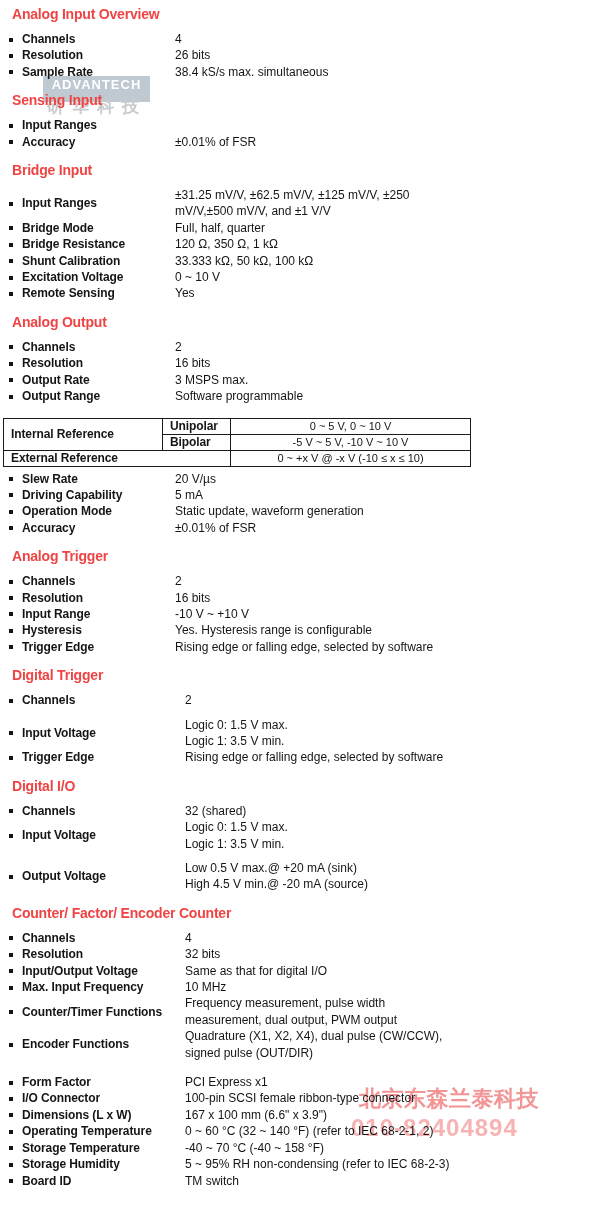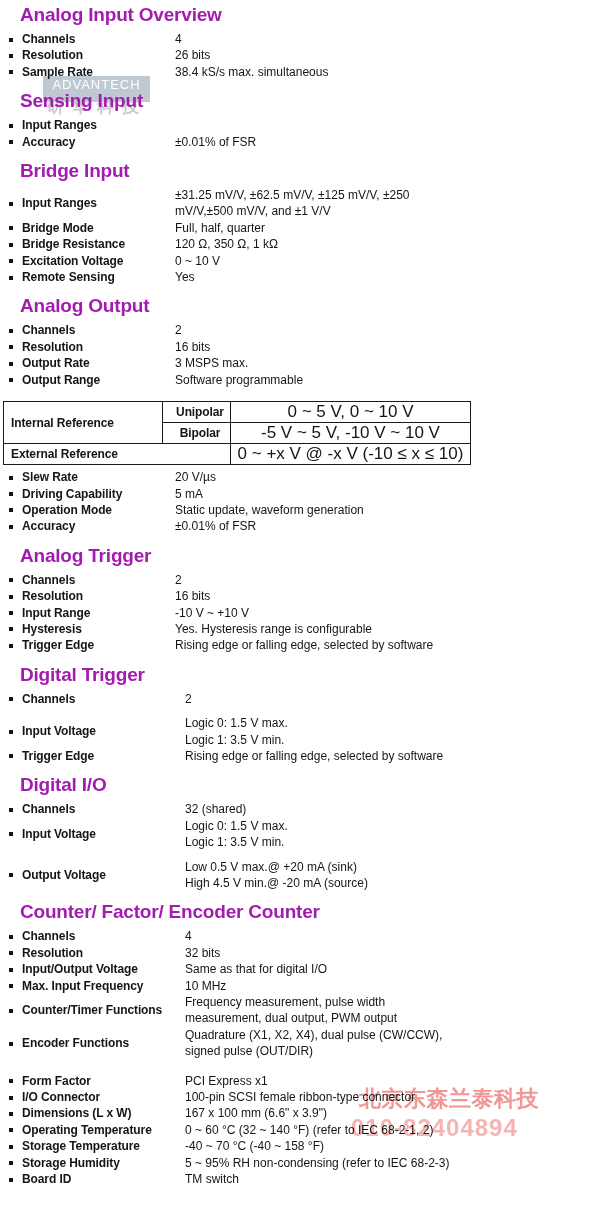--- a/index.html
+++ b/index.html
@@ -4,49 +4,49 @@
 <style>
   html, body { margin:0; padding:0; }
   body {
     width:600px; height:1206px; overflow:hidden; position:relative;
     background:#ffffff; color:#151515;
     font-family:"Liberation Sans", sans-serif;
   }
   .content { position:relative; z-index:1; padding:7px 0 0 8px; width:584px; }
   .section { margin-bottom:13px; }
   .section-title {
-    font-size:19px; line-height:15px; font-weight:bold; letter-spacing:-0.2px;
-    margin:0 0 9px 12px; color:#a21caf;
+    font-size:14px; line-height:15px; font-weight:bold; letter-spacing:-0.2px;
+    margin:0 0 9px 4px; color:#ef4444;
   }
   .row { display:flex; align-items:center; font-size:12px; line-height:16.4px; }
   .row.gap { margin-top:8px; }
   .bullet { flex:0 0 14px; height:16.4px; position:relative; }
   .bullet::after {
     content:""; position:absolute; left:1px; top:6.5px;
     width:4px; height:4px; background:#151515;
   }
   .label { font-weight:bold; letter-spacing:-0.1px; }
   .vcol-175 .label { flex:0 0 153px; }
   .vcol-185 .label { flex:0 0 163px; }
   .value { flex:1 1 auto; }
 
   table.ref {
     border-collapse:collapse; table-layout:fixed; width:467px;
     margin:13px 0 4px -5px; font-size:12px;padding-left:48px;
   }
   table.ref td { border:1px solid #1a1a1a; height:15px; padding:0; overflow:hidden; }
   table.ref td.lbl { font-weight:bold; padding-left:7px; letter-spacing:-0.1px; }
-  table.ref td.sub { font-weight:bold; padding-left:7px; letter-spacing:-0.1px;text-align:center; }
-  table.ref td.val { text-align:center; font-size:17px; }
+  table.ref td.sub { font-weight:bold; padding-left:7px; letter-spacing:-0.1px; }
+  table.ref td.val { text-align:center; font-size:11px; }
 
   
   .wm { position:absolute; z-index:0; white-space:nowrap; }
   .wm-adv-block {
     left:43px; top:76px; width:107px; height:26px;
-    background:#b8c4ce; color:#ffffff; font-weight:normal; font-size:13px;
+    background:#b8c4ce; color:#ffffff; font-weight:bold; font-size:13px;
     line-height:18px; text-align:center; letter-spacing:1px; opacity:0.9;
   }
   .wm-adv-cjk {
     left:47px; top:95px; font-size:17px; font-weight:bold;
     color:#c9cacb; letter-spacing:8px;
   }
   .wm-red-company {
     left:359px; top:1084px; font-size:22px; font-weight:bold;
     color:rgba(238,130,130,0.85); letter-spacing:0.5px;
   }
@@ -125,20 +125,27 @@
           <span class="label">Bridge Mode</span>
           <span class="value">
             <div>Full, half, quarter</div>
           </span>
         </div>
         <div class="row">
           <span class="bullet"></span>
           <span class="label">Bridge Resistance</span>
           <span class="value">
             <div>120 Ω, 350 Ω, 1 kΩ</div>
+          </span>
+        </div>
+        <div class="row">
+          <span class="bullet"></span>
+          <span class="label">Shunt Calibration</span>
+          <span class="value">
+            <div>33.333 kΩ, 50 kΩ, 100 kΩ</div>
           </span>
         </div>
         <div class="row">
           <span class="bullet"></span>
           <span class="label">Excitation Voltage</span>
           <span class="value">
             <div>0 ~ 10 V</div>
           </span>
         </div>
         <div class="row">

